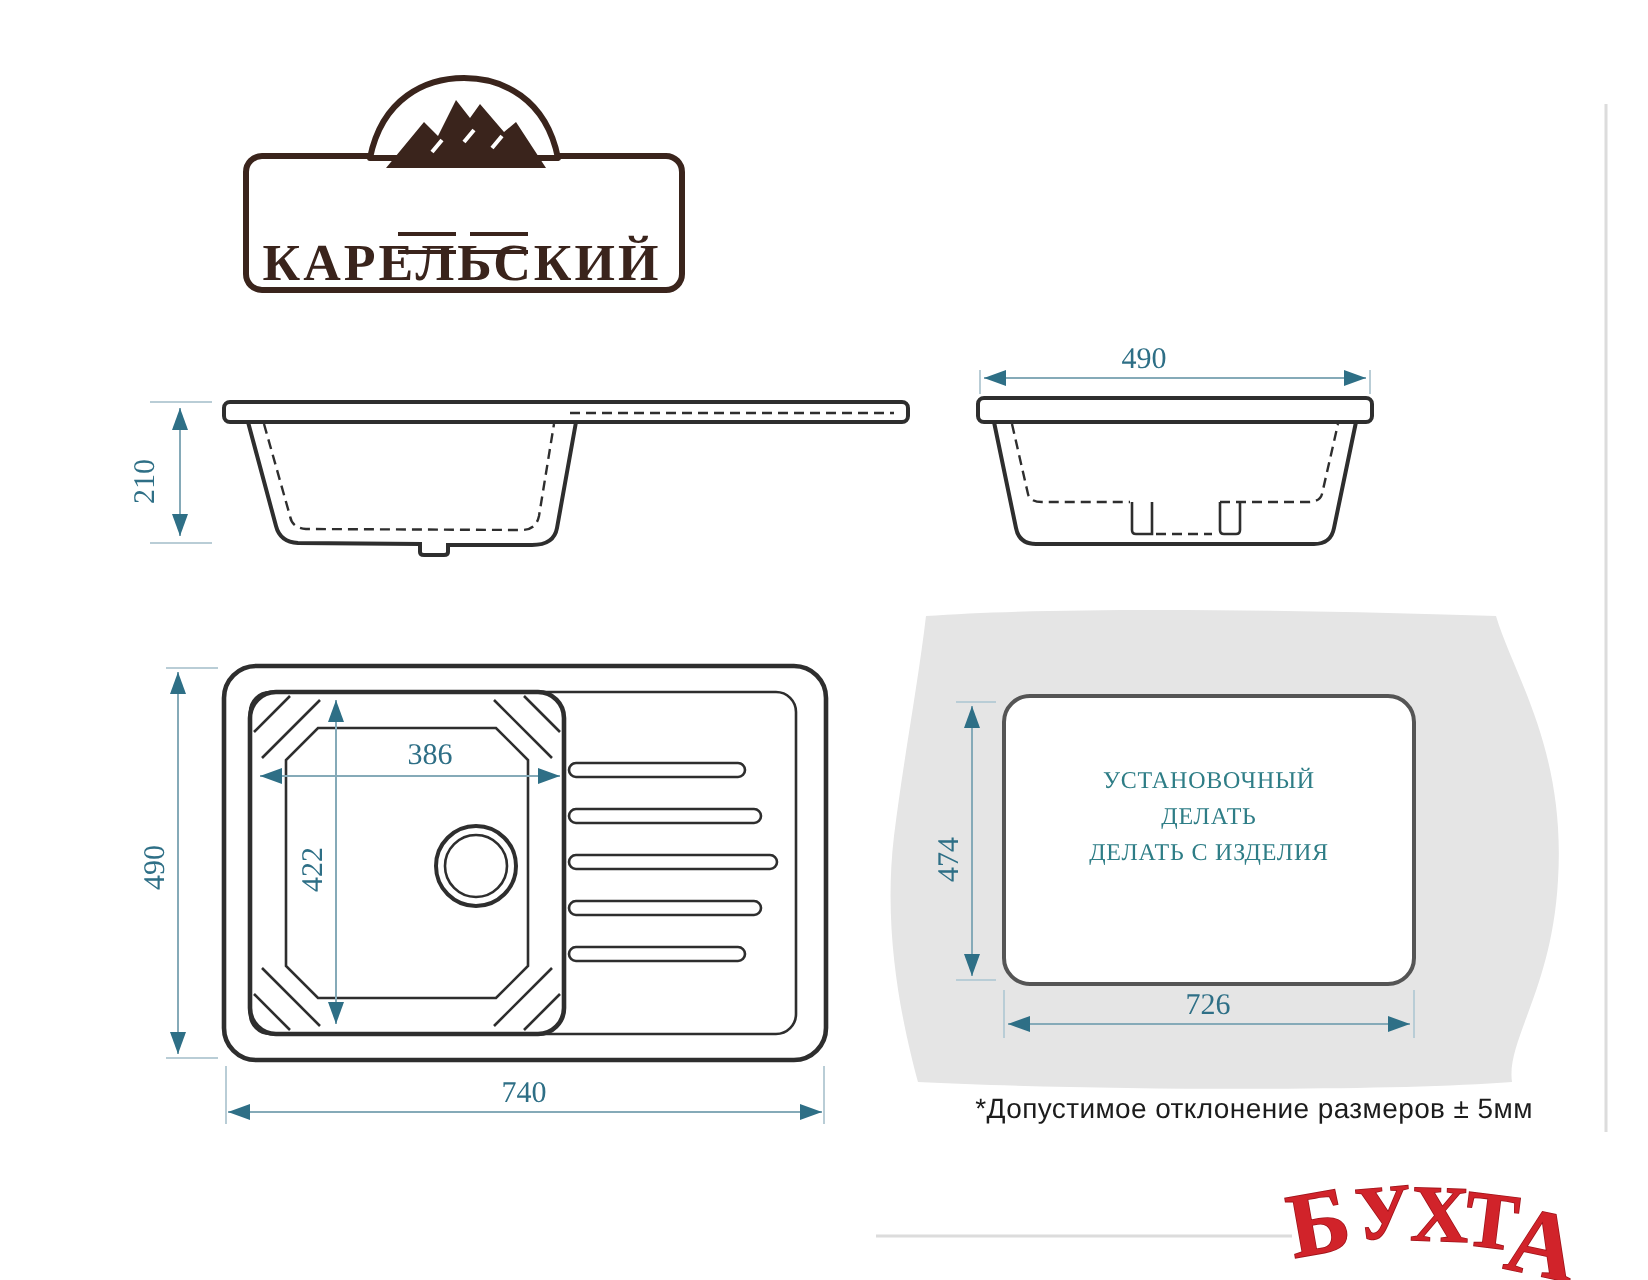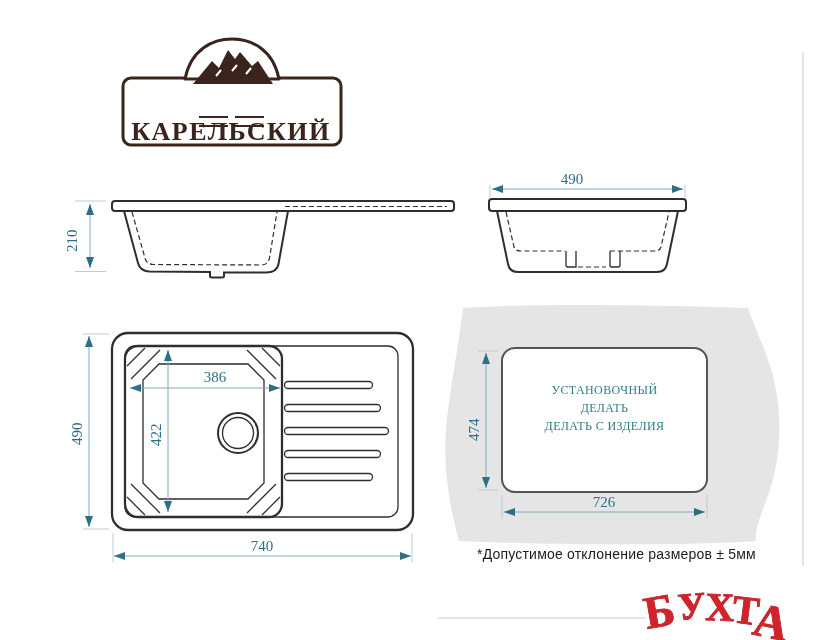--- a/index.html
+++ b/index.html
@@ -20,21 +20,21 @@
   .brand-row2{position:absolute;left:0;top:80px;width:100%;display:flex;align-items:center;justify-content:center;gap:7px;}
   .brand-line2{font-weight:bold;font-size:24px;letter-spacing:1px;color:#3a241c;}
   .eq{width:29px;height:7px;border-top:2.5px solid #3a241c;border-bottom:2.5px solid #3a241c;}
 
   
   .cutout-note{left:502px;top:381px;width:205px;text-align:center;color:#2e7d86;
                font-weight:normal;font-size:12px;letter-spacing:0.4px;line-height:18px;}
 
   
   .footnote{left:477px;top:546px;width:300px;font-family:"Liberation Sans",sans-serif;
-            font-size:14px;color:#1c1c1c;letter-spacing:0.2px;}
+            font-size:14px;color:#1c1c1c;letter-spacing:0.2px;text-align:center;}
 
   
   .outline{fill:none;stroke:#2e2e2e;stroke-width:2;}
   .outline-thick{fill:none;stroke:#2e2e2e;stroke-width:2.3;}
   .outline-thin{fill:none;stroke:#2e2e2e;stroke-width:1.3;}
   .dashed{fill:none;stroke:#2e2e2e;stroke-width:1.2;stroke-dasharray:5 3;}
   .dim-line{fill:none;stroke:#85aab8;stroke-width:1;}
   .ext-line{fill:none;stroke:#b9cdd6;stroke-width:1;}
   .dim-text{fill:#2e6f86;font-family:"Liberation Serif",serif;font-size:15px;}
   .sheet{fill:#e5e5e5;stroke:none;}

